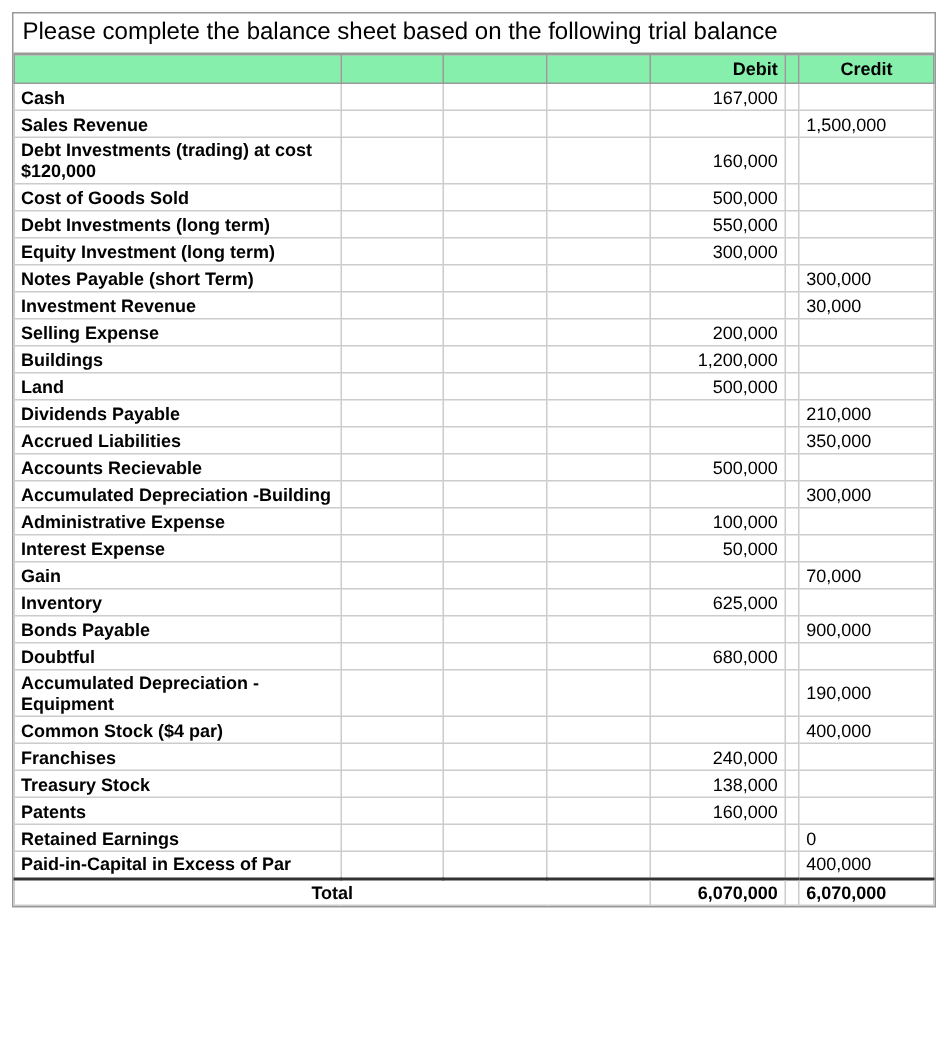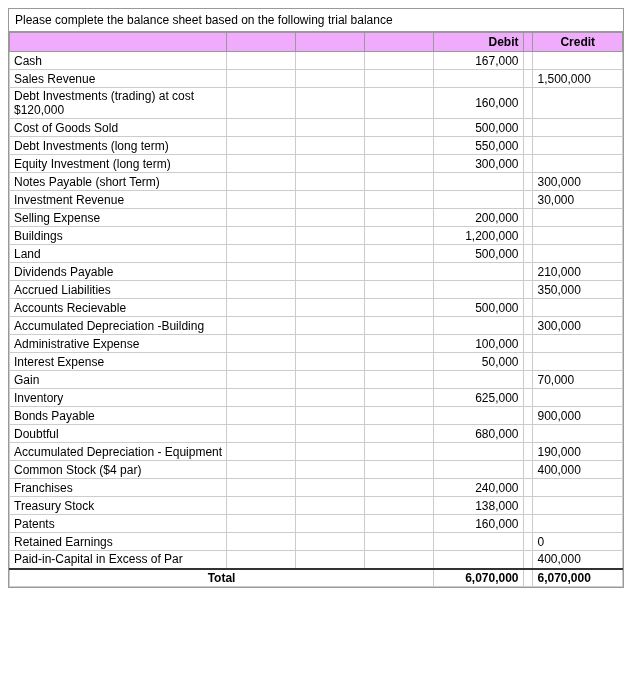--- a/index.html
+++ b/index.html
@@ -9,40 +9,41 @@
       background: #fff;
       padding: 8px;
     }
     .container {
       border: 1px solid #999;
       width: 616px;
     }
     .instruction {
       padding: 4px 6px;
       border-bottom: 1px solid #999;
-      font-size: 12px;
+      font-size: 16px;
     }
     table {
       width: 100%;
       border-collapse: collapse;
     }
     thead tr th {
       border: 1px solid #999;
       padding: 2px 4px;
       text-align: center;
       font-weight: bold;
-      background: #f0abfc;
+      background: #86efac;
     }
     tbody tr td {
       border: 1px solid #ccc;
       padding: 1px 4px;
       height: 18px;
     }
     .label-col {
       width: 220px;
+      font-weight: bold;
     }
     .spacer-col {
       width: 70px;
     }
     .spacer-col2 {
       width: 70px;
     }
     .spacer-col3 {
       width: 70px;
     }

